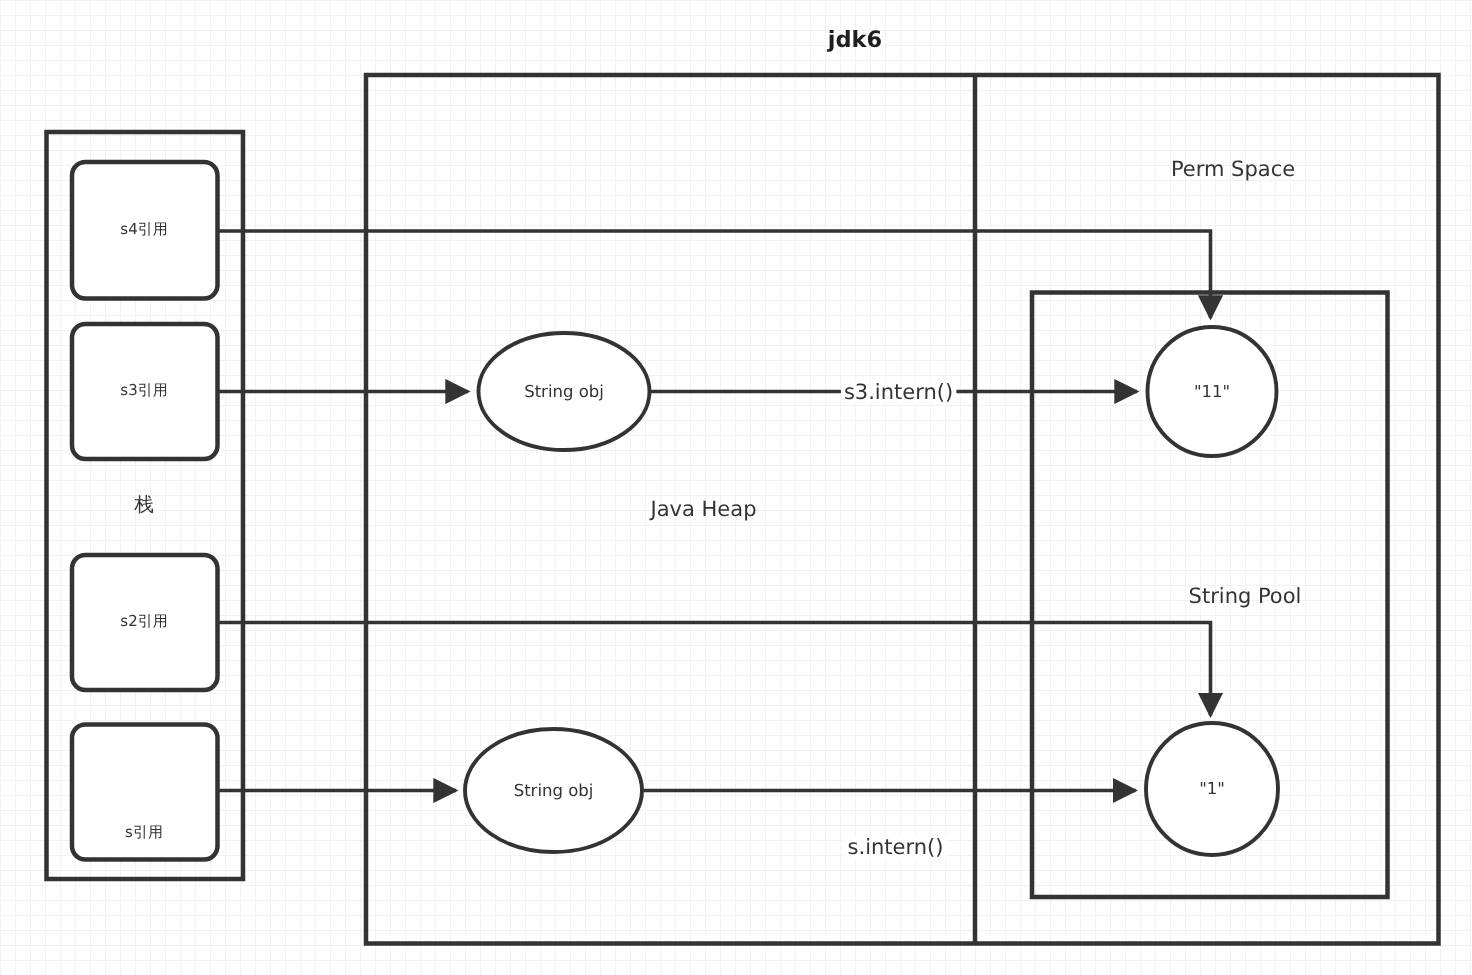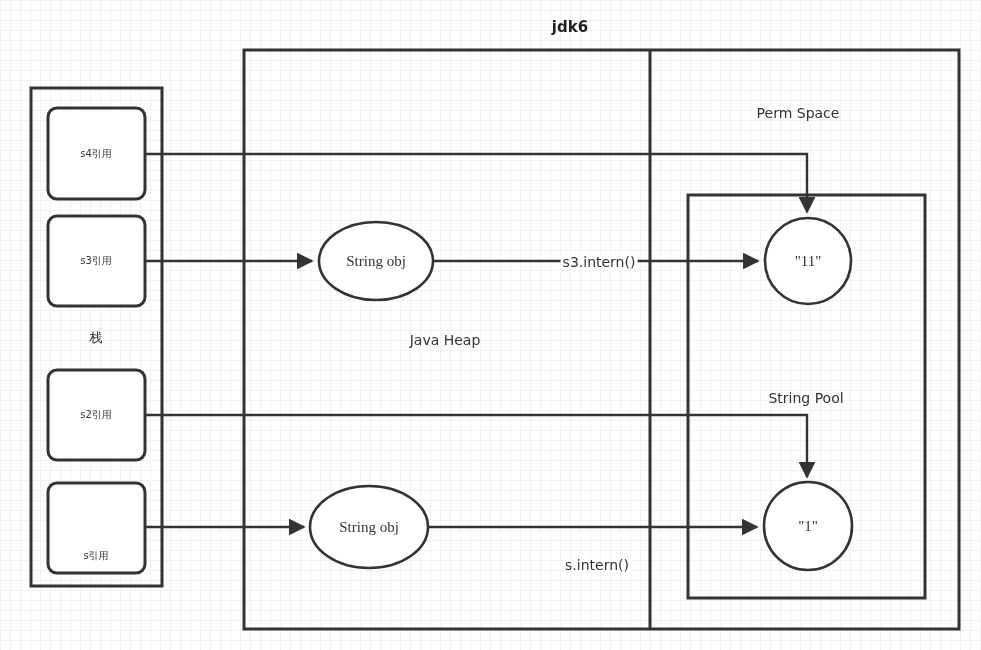--- a/index.html
+++ b/index.html
@@ -37,22 +37,22 @@
     white-space: nowrap;
     line-height: 1;
     transform: translate(-50%, -50%);
     text-align: center;
   }
   .lbl.title {
     font-weight: bold;
     font-size: 15px;
     color: #1f1f1f;
   }
-  .lbl.region { font-size: 14px; }
-  .lbl.node   { font-size: 15px; font-family: Liberation Serif, serif; }
+  .lbl.region { font-size: 14px; margin-left: 24px; }
+  .lbl.node   { font-size: 11px; }
   .lbl.edge   { font-size: 14px; background: #ffffff; padding: 0 2px; }
   .lbl.stack-cell { font-size: 10px; }
   .lbl.stack-name { font-size: 13px; }
 </style>
 </head>
 <body>
 
 <div id="canvas">
 
   <svg id="vec" viewBox="0 0 981 650" xmlns="http://www.w3.org/2000/svg">

